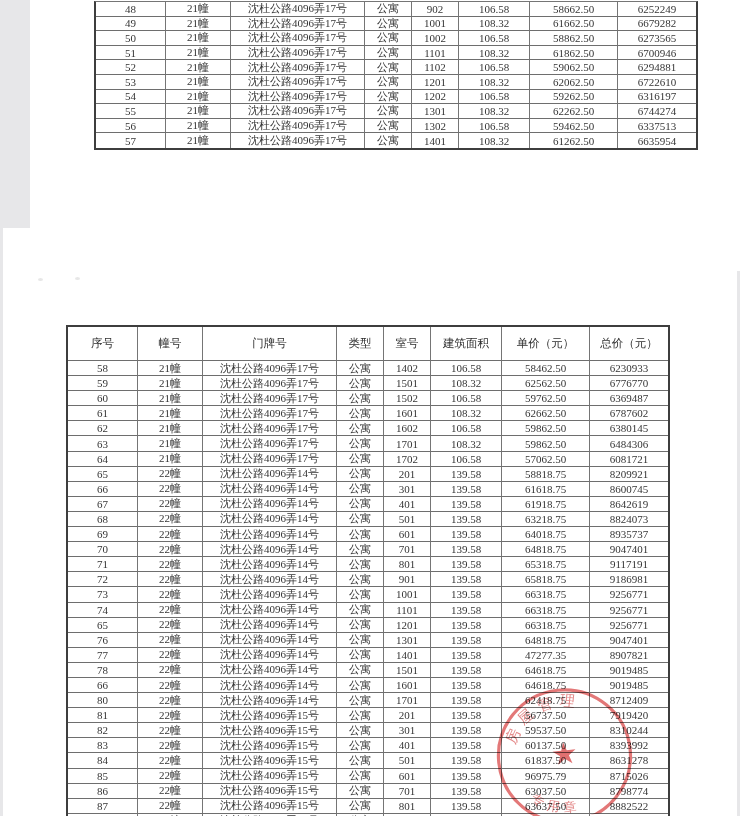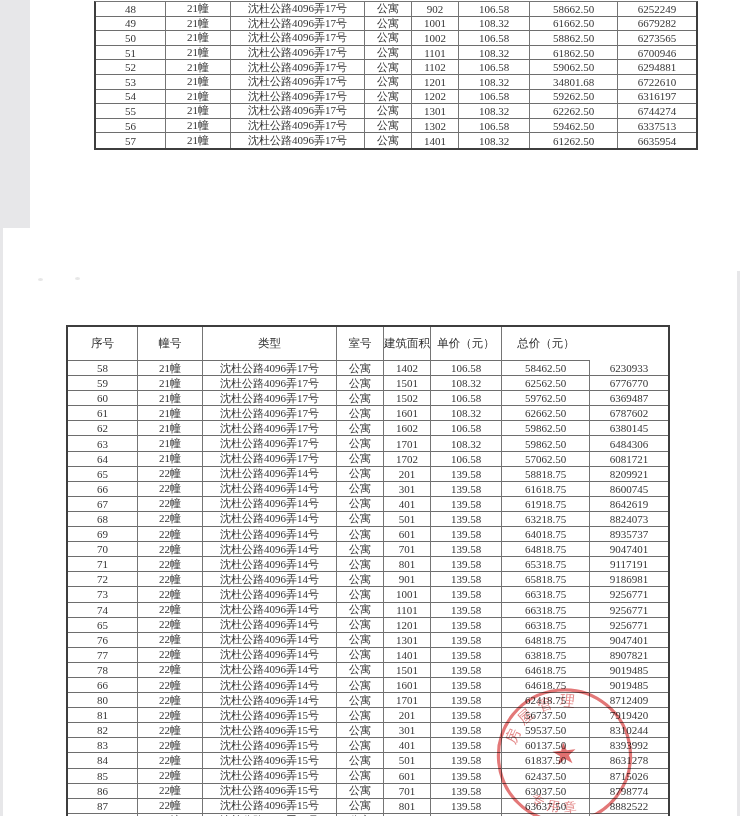--- a/index.html
+++ b/index.html
@@ -113,21 +113,21 @@
             <div class="td">59062.50</div>
             <div class="td">6294881</div>
           </div>
           <div class="tr">
             <div class="td">53</div>
             <div class="td">21幢</div>
             <div class="td">沈杜公路4096弄17号</div>
             <div class="td">公寓</div>
             <div class="td">1201</div>
             <div class="td">108.32</div>
-            <div class="td">34801.68</div>
+            <div class="td">62062.50</div>
             <div class="td">6722610</div>
           </div>
           <div class="tr">
             <div class="td">54</div>
             <div class="td">21幢</div>
             <div class="td">沈杜公路4096弄17号</div>
             <div class="td">公寓</div>
             <div class="td">1202</div>
             <div class="td">106.58</div>
             <div class="td">59262.50</div>
@@ -169,20 +169,21 @@
 
   <div class="page" id="page2">
     <div class="smudge" style="left:35px;top:50px;"></div>
     <div class="smudge" style="left:72px;top:49px;"></div>
 
 
     <div class="tbl" id="table2">
       <div class="thead">
           <div class="th th-c0">序号</div>
           <div class="th th-c1">幢号</div>
+          <div class="th th-c2">门牌号</div>
           <div class="th th-c3">类型</div>
           <div class="th th-c4">室号</div>
           <div class="th th-c5">建筑面积</div>
           <div class="th th-c6">单价（元）</div>
           <div class="th th-c7">总价（元）</div>
         </div>
       <div>
           <div class="tr">
             <div class="td">58</div>
             <div class="td">21幢</div>
@@ -373,21 +374,21 @@
             <div class="td">64818.75</div>
             <div class="td">9047401</div>
           </div>
           <div class="tr">
             <div class="td">77</div>
             <div class="td">22幢</div>
             <div class="td">沈杜公路4096弄14号</div>
             <div class="td">公寓</div>
             <div class="td">1401</div>
             <div class="td">139.58</div>
-            <div class="td">63818.75</div>
+            <div class="td">47277.35</div>
             <div class="td">8907821</div>
           </div>
           <div class="tr">
             <div class="td">78</div>
             <div class="td">22幢</div>
             <div class="td">沈杜公路4096弄14号</div>
             <div class="td">公寓</div>
             <div class="td">1501</div>
             <div class="td">139.58</div>
             <div class="td">64618.75</div>
@@ -453,21 +454,21 @@
             <div class="td">61837.50</div>
             <div class="td">8631278</div>
           </div>
           <div class="tr">
             <div class="td">85</div>
             <div class="td">22幢</div>
             <div class="td">沈杜公路4096弄15号</div>
             <div class="td">公寓</div>
             <div class="td">601</div>
             <div class="td">139.58</div>
-            <div class="td">62437.50</div>
+            <div class="td">96975.79</div>
             <div class="td">8715026</div>
           </div>
           <div class="tr">
             <div class="td">86</div>
             <div class="td">22幢</div>
             <div class="td">沈杜公路4096弄15号</div>
             <div class="td">公寓</div>
             <div class="td">701</div>
             <div class="td">139.58</div>
             <div class="td">63037.50</div>

